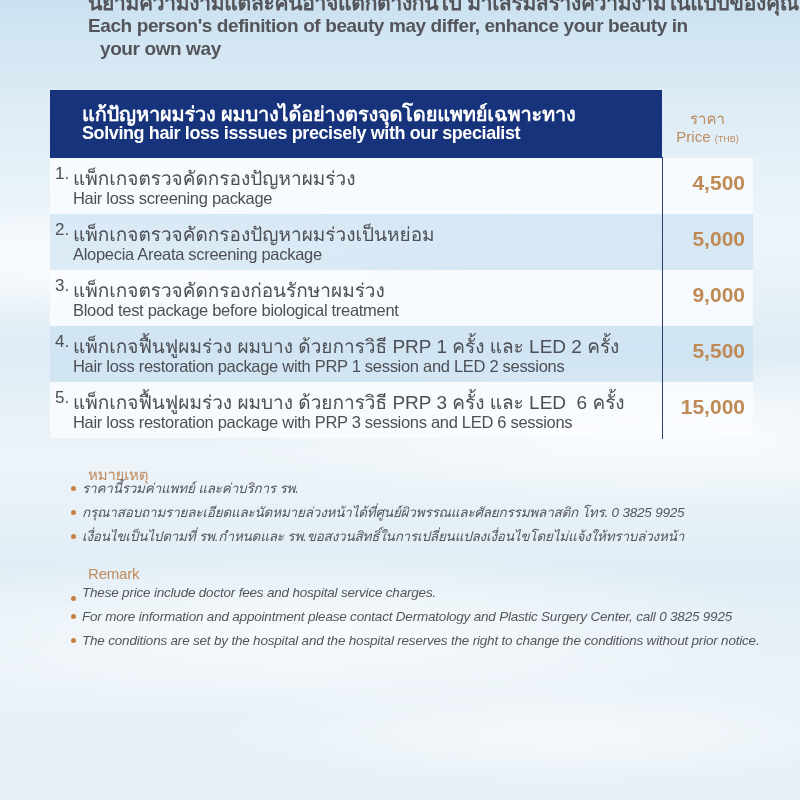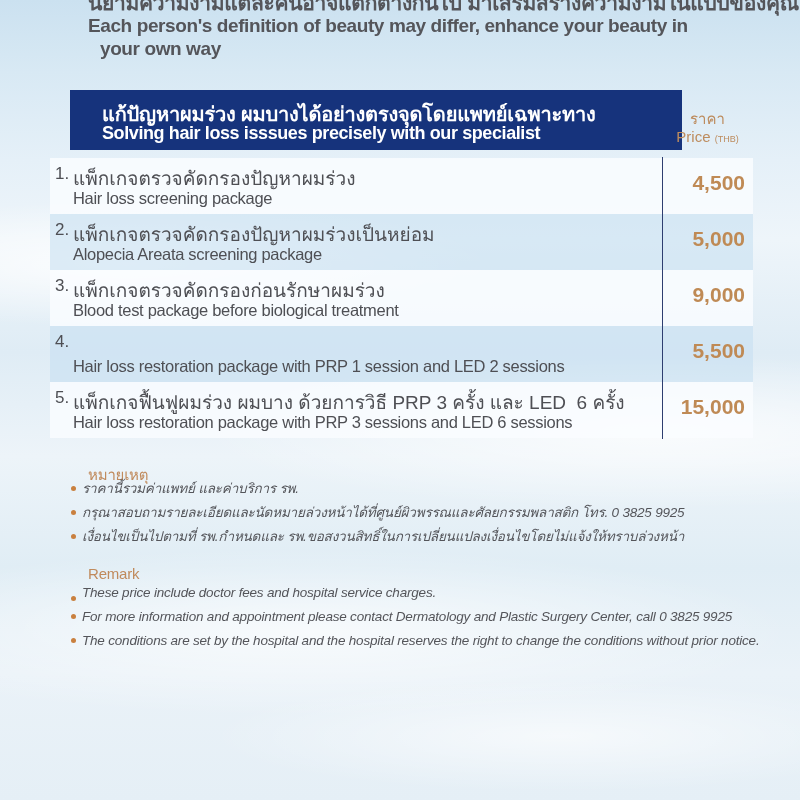--- a/index.html
+++ b/index.html
@@ -12,21 +12,21 @@
       radial-gradient(ellipse 700px 120px at 38% 79%, rgba(255,255,255,0.7), rgba(255,255,255,0) 70%),
       radial-gradient(ellipse 500px 80px at 70% 92%, rgba(255,255,255,0.6), rgba(255,255,255,0) 70%),
       linear-gradient(180deg,#cbe1f0 0%,#d8e9f4 9%,#e5f0f8 20%,#eef5fa 30%,
         #dfecf5 44%,#edf4f9 57%,#e0edf5 71%,#eaf2f8 84%,#e5eff6 100%);}
   .abs{position:absolute;white-space:pre;}
   
   .intro-th{left:88px;top:-14px;font-size:21px;font-weight:bold;color:#54555a;letter-spacing:-0.3px;}
   .intro-en1{left:88px;top:15px;font-size:19px;font-weight:bold;color:#54555a;letter-spacing:-0.4px;}
   .intro-en2{left:88px;top:38px;font-size:19px;font-weight:bold;color:#54555a;letter-spacing:-0.4px;margin-left:12px;}
   
-  .bar{position:absolute;left:50px;top:90px;width:612px;height:60px;background:#16337c;margin-left:20px;}
+  .bar{position:absolute;left:50px;top:90px;width:612px;height:68px;background:#16337c;}
   .bar-th{left:82px;top:98px;font-size:20px;font-weight:bold;color:#ffffff;letter-spacing:-0.2px;}
   .bar-en{left:82px;top:123px;font-size:18px;font-weight:bold;color:#ffffff;letter-spacing:-0.4px;text-align:center;}
   
   .price-head{position:absolute;left:662px;top:110px;width:91px;text-align:center;color:#bd8c5e;}
   .ph-th{font-size:15px;line-height:18px;}
   .ph-en{font-size:15px;line-height:18px;}
   .ph-unit{font-size:9px;}
   
   .row{position:absolute;left:50px;width:703px;height:56px;}
   .row.odd{background:rgba(250,253,255,0.82);}
@@ -74,20 +74,21 @@
   <div class="price">5,000</div>
 </div>
 <div class="row odd" style="top:270px;">
   <div class="num">3.</div>
   <div class="t-th">แพ็กเกจตรวจคัดกรองก่อนรักษาผมร่วง</div>
   <div class="t-en">Blood test package before biological treatment</div>
   <div class="price">9,000</div>
 </div>
 <div class="row even" style="top:326px;">
   <div class="num">4.</div>
+  <div class="t-th">แพ็กเกจฟื้นฟูผมร่วง ผมบาง ด้วยการวิธี PRP 1 ครั้ง และ LED 2 ครั้ง</div>
   <div class="t-en">Hair loss restoration package with PRP 1 session and LED 2 sessions</div>
   <div class="price">5,500</div>
 </div>
 <div class="row odd" style="top:382px;">
   <div class="num">5.</div>
   <div class="t-th">แพ็กเกจฟื้นฟูผมร่วง ผมบาง ด้วยการวิธี PRP 3 ครั้ง และ LED  6 ครั้ง</div>
   <div class="t-en">Hair loss restoration package with PRP 3 sessions and LED 6 sessions</div>
   <div class="price">15,000</div>
 </div>
 <div class="vline"></div>

